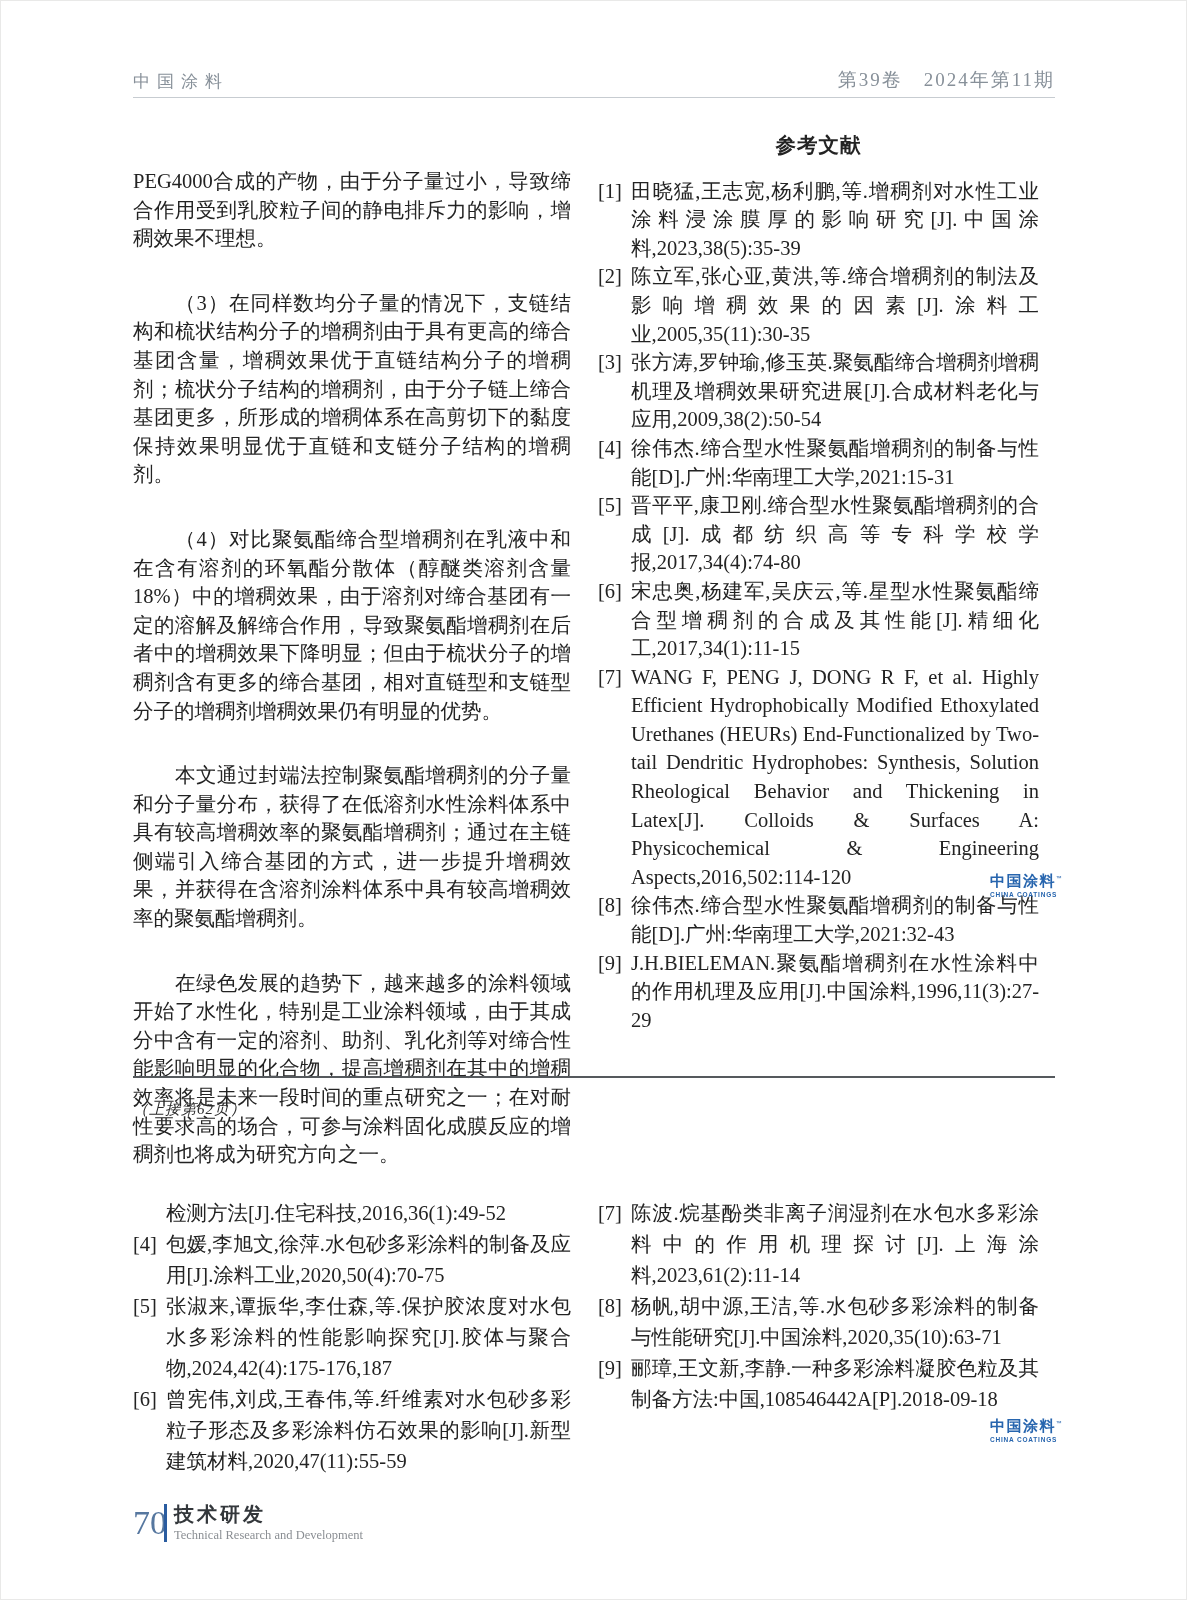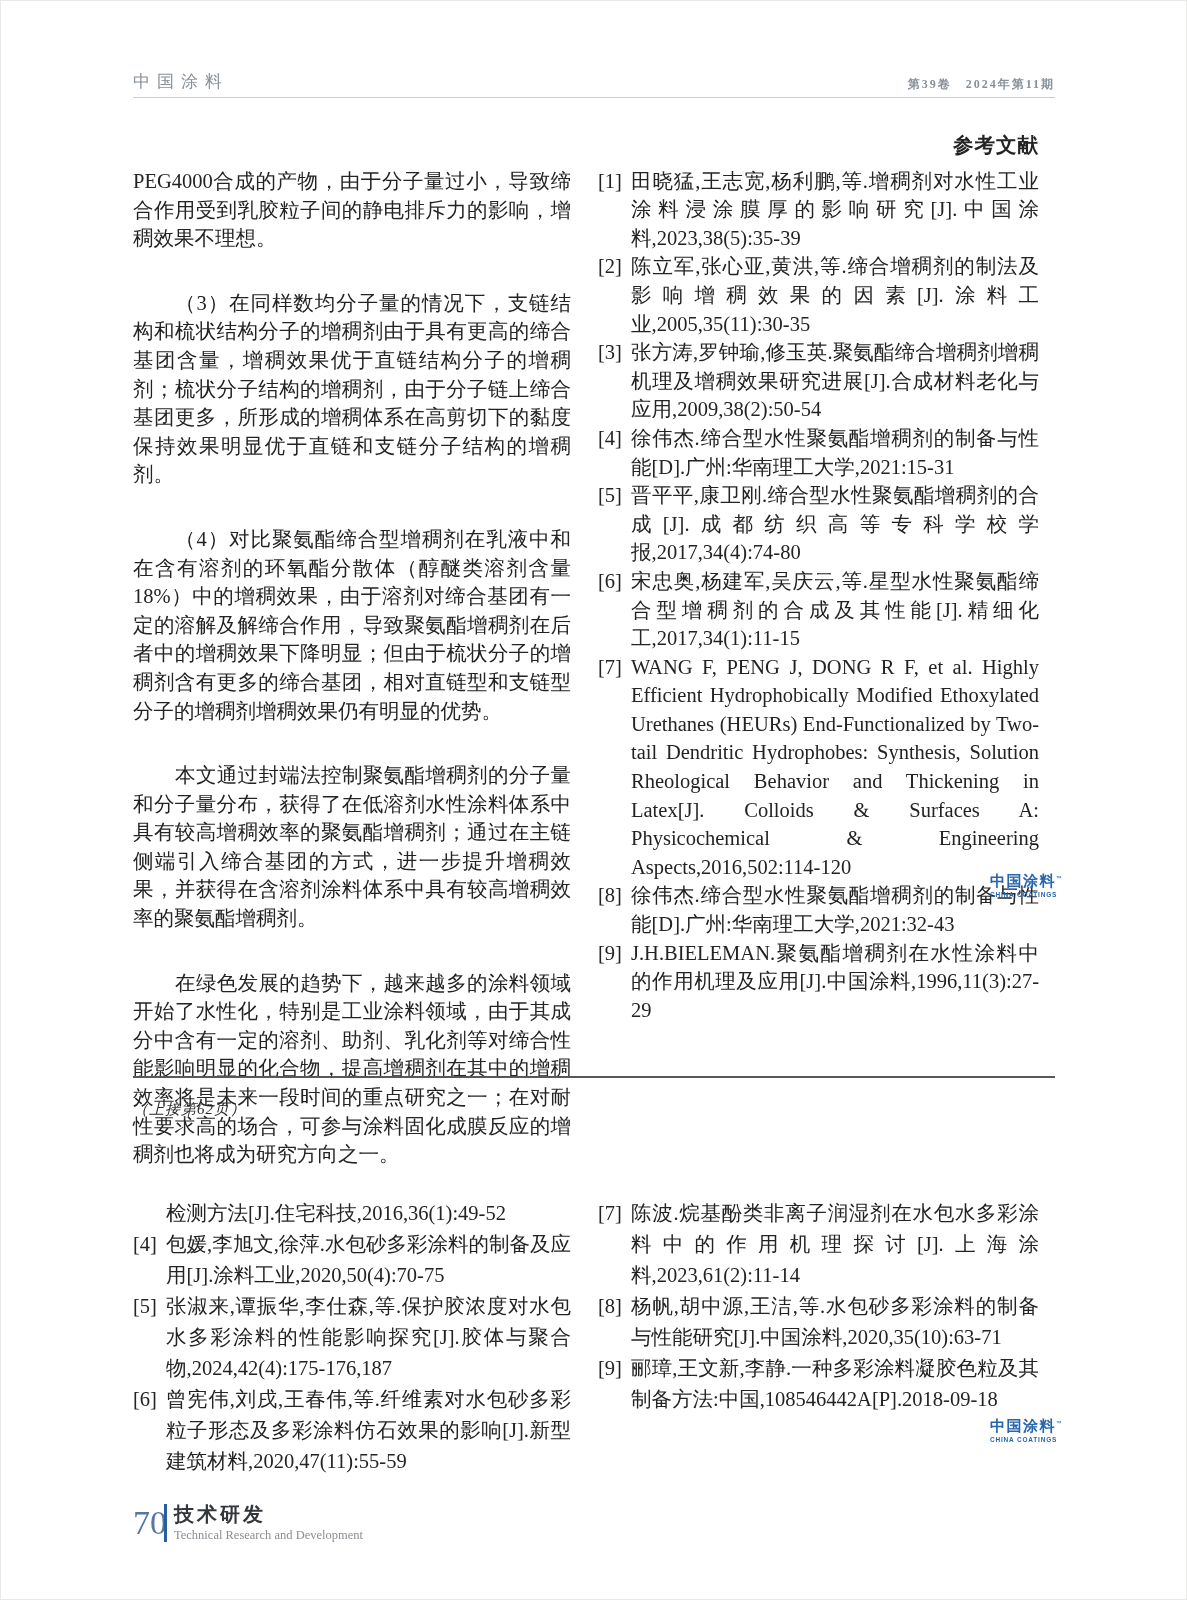--- a/index.html
+++ b/index.html
@@ -13,29 +13,29 @@
     box-shadow:0 0 0 1px #e9e9e8 inset;
   }
   
   .header{
     position:absolute;left:133px;right:132px;top:70px;height:27px;
     display:flex;justify-content:space-between;align-items:flex-end;
     border-bottom:1.5px solid #c7ccd1;
     color:#879099;
   }
   .header .journal{font-size:17px;letter-spacing:7px;padding-bottom:4px;}
-  .header .issue{font-size:12px;letter-spacing:2px;padding-bottom:4px;font-weight:bold;}
+  .header .issue{font-size:19px;letter-spacing:2px;padding-bottom:4px;}
   
   .col{position:absolute;top:131px;font-size:20.5px;line-height:28.6px;}
   .col-left{left:133px;width:438px;}
   .col-right{left:598px;width:441px;}
   .para{text-align:justify;margin-top:36px;}
   .para.indent{text-indent:2.05em;}
   
-  .ref-title{font-weight:bold;text-align:right;font-size:20.5px;margin-bottom:7px;letter-spacing:1px;}
+  .ref-title{font-weight:bold;text-align:center;font-size:20.5px;margin-bottom:17px;letter-spacing:1px;}
   .ref{position:relative;padding-left:33px;text-align:justify;}
   .ref .num{position:absolute;left:0;top:0;}
   
   .logo{position:absolute;width:90px;text-align:left;font-family:"Liberation Sans","DejaVu Sans",sans-serif;}
   .logo .cn{font-size:15px;font-weight:bold;letter-spacing:1.5px;line-height:16px;position:relative;display:inline-block;}
   .logo .mark{position:absolute;right:-7px;top:-3px;font-size:6px;font-weight:normal;}
   .logo .en{font-size:6.5px;font-weight:bold;letter-spacing:0.8px;line-height:9px;}
   .logo-1{left:990px;top:872px;}
   .logo-2{left:990px;top:1417px;}
   

